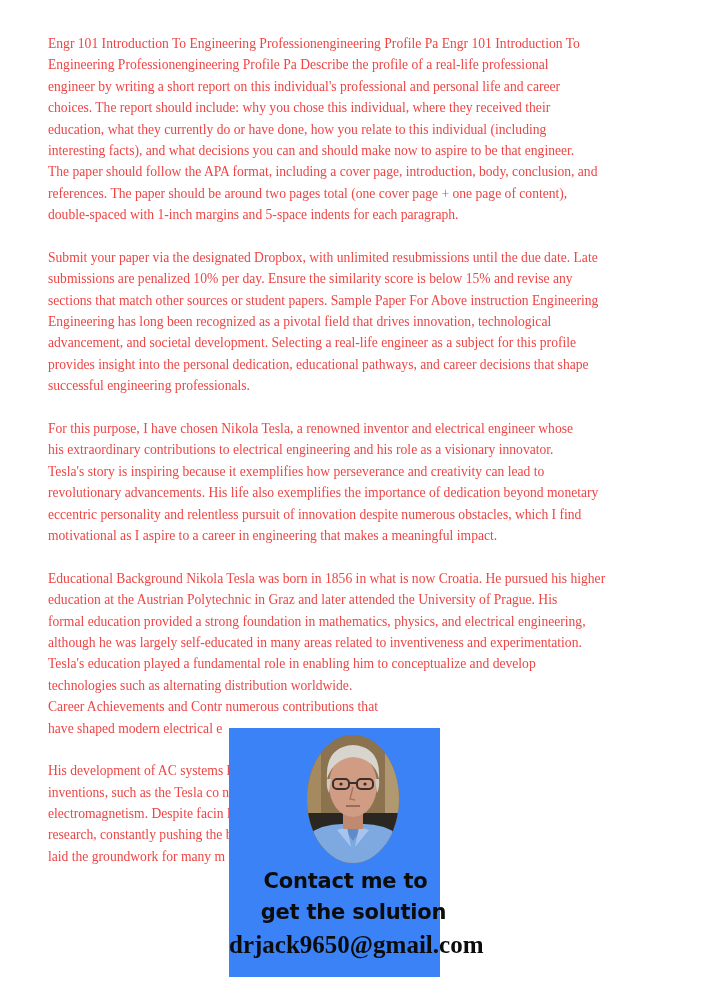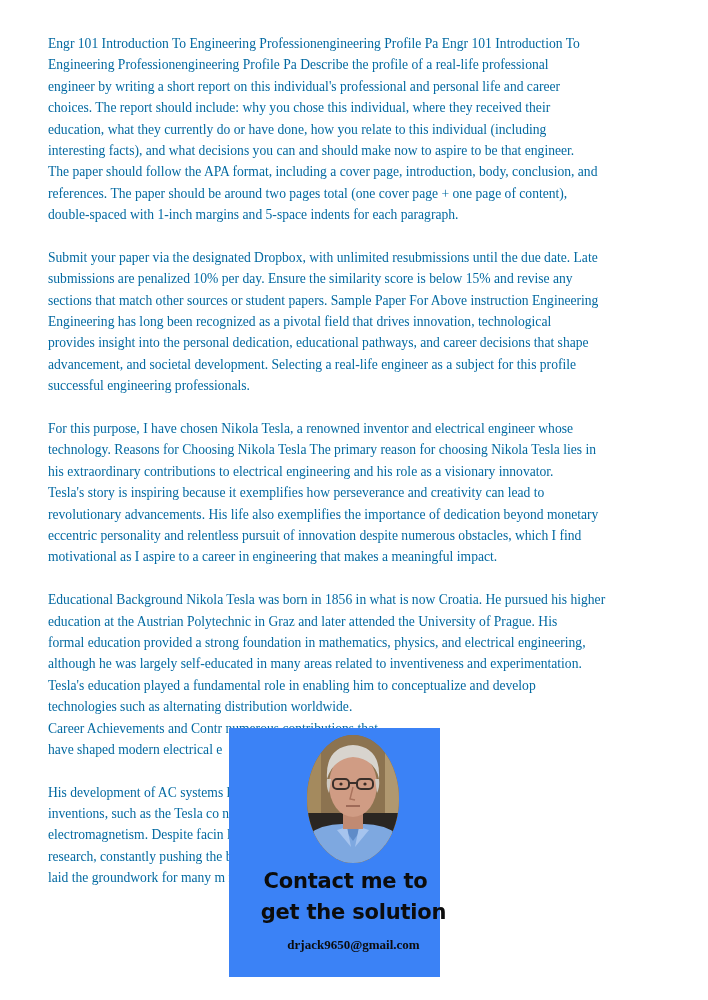--- a/index.html
+++ b/index.html
@@ -14,21 +14,21 @@
       overflow: hidden;
     }
     .page {
       position: absolute;
       left: 48px;
       top: 33px;
       width: 600px;
       font-family: "Liberation Serif", "DejaVu Serif", serif;
       font-size: 13.6px;
       line-height: 21.4px;
-      color: #0369a1;
+      color: #ef4444;
     }
     .line {
       display: block;
       white-space: nowrap;
       height: 21.4px;
     }
     .para-gap {
       display: block;
       height: 21.4px;
     }
@@ -70,21 +70,21 @@
     .promo-headline.l1 { top: 138px; left: -8px; }
     .promo-headline.l2 { top: 169px; }
     .promo-email {
       position: absolute;
       top: 204px;
       left: 0;
       width: 249px;
       text-align: center;
       font-family: "Liberation Serif", "DejaVu Serif", serif;
       font-weight: bold;
-      font-size: 13px;
+      font-size: 25px;
       line-height: 26px;
       color: #0c0c0c;
     }
   </style>
 </head>
 <body>
 
 <div class="page">
 
   <div>
@@ -98,29 +98,28 @@
     <span class="line">references. The paper should be around two pages total (one cover page + one page of content),</span>
     <span class="line">double-spaced with 1-inch margins and 5-space indents for each paragraph.</span>
   </div>
   <span class="para-gap"></span>
 
   <div>
     <span class="line">Submit your paper via the designated Dropbox, with unlimited resubmissions until the due date. Late</span>
     <span class="line">submissions are penalized 10% per day. Ensure the similarity score is below 15% and revise any</span>
     <span class="line">sections that match other sources or student papers. Sample Paper For Above instruction Engineering</span>
     <span class="line">Engineering has long been recognized as a pivotal field that drives innovation, technological</span>
+    <span class="line">advancement, and societal development. Selecting a real-life engineer as a subject for this profile</span>
     <span class="line">provides insight into the personal dedication, educational pathways, and career decisions that shape</span>
-    <span class="line">advancement, and societal development. Selecting a real-life engineer as a subject for this profile</span>
     <span class="line">successful engineering professionals.</span>
   </div>
   <span class="para-gap"></span>
 
   <div>
     <span class="line">For this purpose, I have chosen Nikola Tesla, a renowned inventor and electrical engineer whose</span>
-    <span class="line">technology. Reasons for Choosing Nikola Tesla The primary reason for choosing Nikola Tesla lies in</span>
     <span class="line">his extraordinary contributions to electrical engineering and his role as a visionary innovator.</span>
     <span class="line">Tesla's story is inspiring because it exemplifies how perseverance and creativity can lead to</span>
     <span class="line">revolutionary advancements. His life also exemplifies the importance of dedication beyond monetary</span>
     <span class="line">eccentric personality and relentless pursuit of innovation despite numerous obstacles, which I find</span>
     <span class="line">motivational as I aspire to a career in engineering that makes a meaningful impact.</span>
   </div>
   <span class="para-gap"></span>
 
   <div>
     <span class="line">Educational Background Nikola Tesla was born in 1856 in what is now Croatia. He pursued his higher</span>

